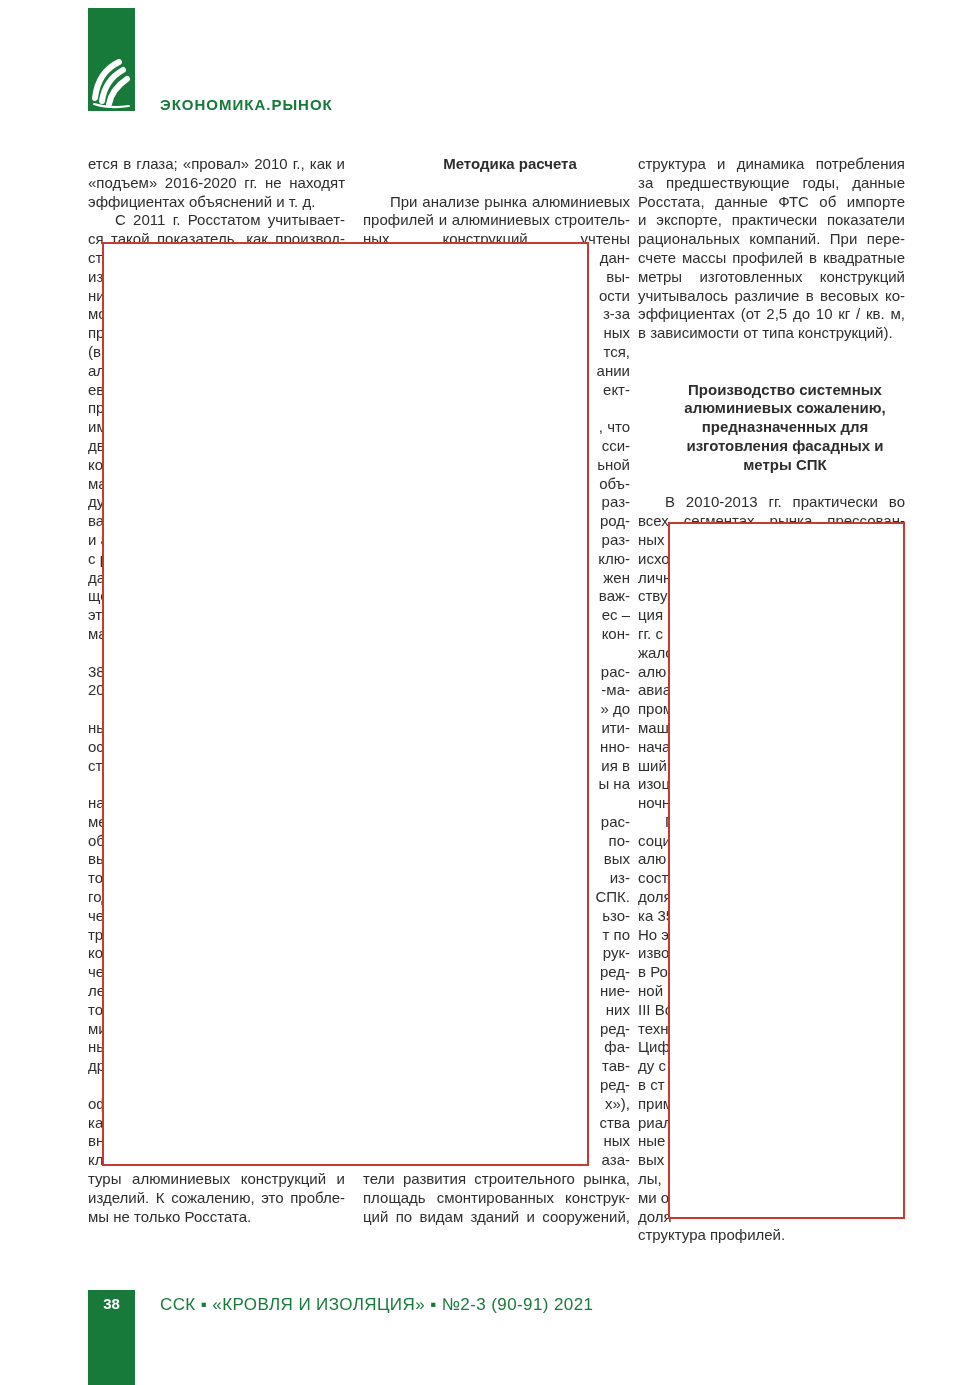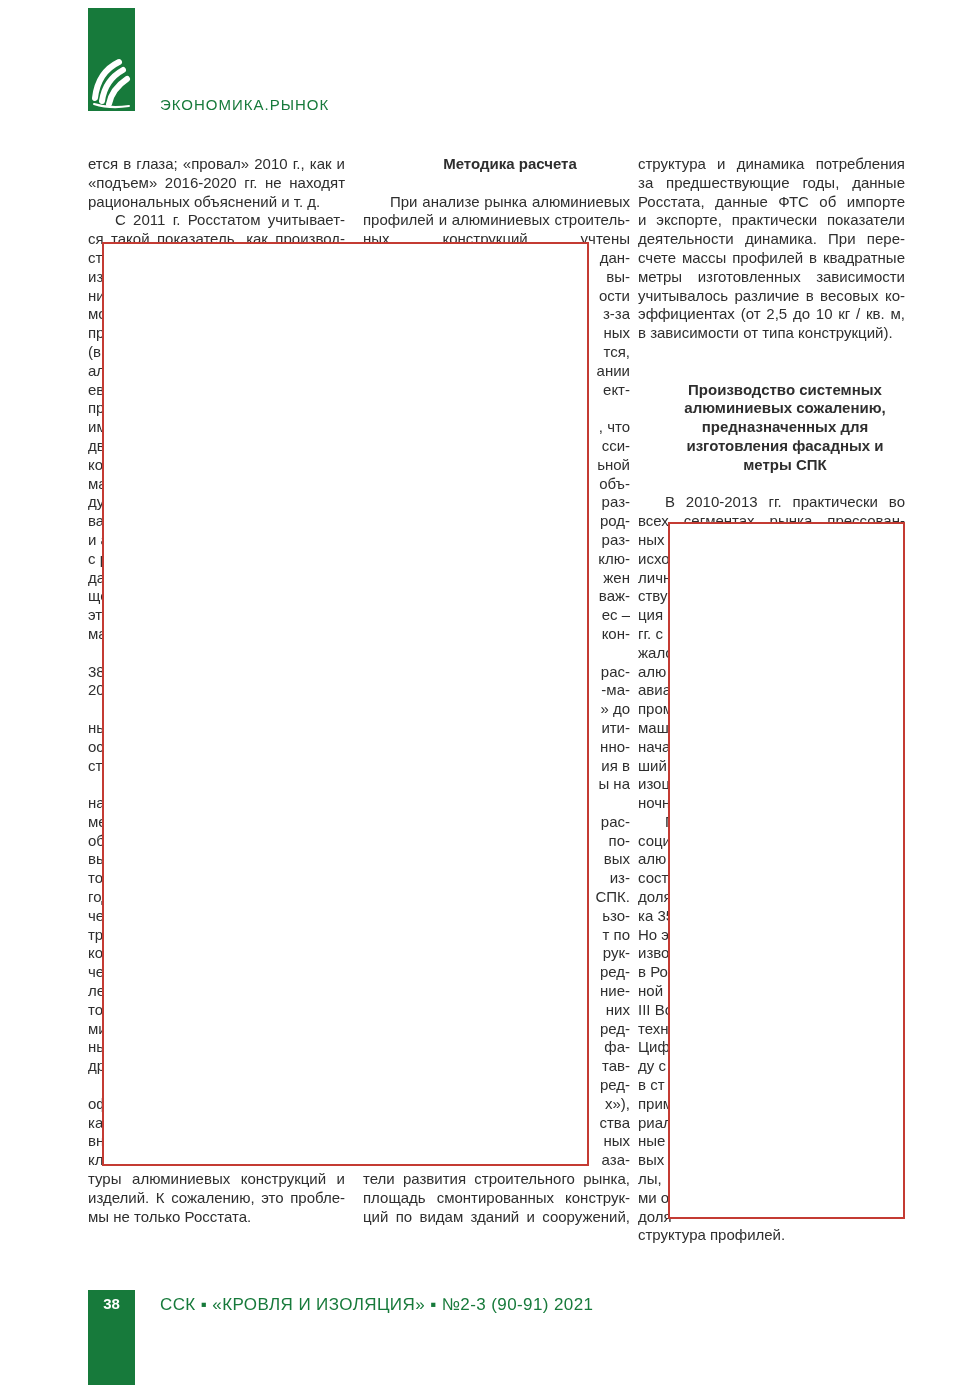--- a/index.html
+++ b/index.html
@@ -1,19 +1,19 @@
 <!DOCTYPE html>
 <html><head>
 <meta charset="utf-8">
 <style>
   html,body{margin:0;padding:0;background:#e8e8e8;}
   .page{position:relative;width:980px;height:1385px;background:#ffffff;overflow:hidden;
         font-family:"Liberation Sans","DejaVu Sans",sans-serif;color:#2e2e2e;}
   .logo{position:absolute;left:88px;top:8px;width:47px;height:103px;}
-  .section-title{position:absolute;left:160px;top:96px;font-size:15px;font-weight:normal;
+  .section-title{position:absolute;left:160px;top:96px;font-size:15px;font-weight:bold;
         letter-spacing:1px;color:var(--green,#177a3b);}
   .col{position:absolute;top:155px;}
   .col-left{left:88px;width:257px;}
   .col-middle{left:363px;width:267px;}
   .col-right{left:638px;width:267px;}
   .ln{position:relative;height:18.8px;line-height:18.8px;font-size:15px;overflow:hidden;}
   .a-j{text-align:justify;text-align-last:justify;}
   .a-r{text-align:right;}
   .b{font-weight:bold;text-align:center;}
   .ind{padding-left:27px;}
@@ -44,21 +44,21 @@
         <path d="M6 96 Q22 101 41 98" stroke-width="2"></path>
       </g>
     </svg>
   </div>
 
   <div class="section-title">ЭКОНОМИКА.РЫНОК</div>
 
   <div class="col col-left">
       <div class="ln a-j">ется в глаза; «провал» 2010 г., как и</div>
       <div class="ln a-j">«подъем» 2016-2020 гг. не находят</div>
-      <div class="ln a-l">рациональных объяснений и т. д.</div>
+      <div class="ln a-l">эффициентах объяснений и т. д.</div>
       <div class="ln a-j ind">С 2011 г. Росстатом учитывает-</div>
       <div class="ln a-j">ся такой показатель, как производ-</div>
       <div class="ln a-l">сте</div>
       <div class="ln a-l">из</div>
       <div class="ln a-l">ни</div>
       <div class="ln a-l">мо</div>
       <div class="ln a-l">пр</div>
       <div class="ln a-l">(вк</div>
       <div class="ln a-l">ал</div>
       <div class="ln a-l">ев</div>
@@ -164,23 +164,23 @@
       <div class="ln a-r">аза-</div>
       <div class="ln a-j">тели развития строительного рынка,</div>
       <div class="ln a-j">площадь смонтированных конструк-</div>
       <div class="ln a-j">ций по видам зданий и сооружений,</div>
     </div>
   <div class="col col-right">
       <div class="ln a-j">структура и динамика потребления</div>
       <div class="ln a-j">за предшествующие годы, данные</div>
       <div class="ln a-j">Росстата, данные ФТС об импорте</div>
       <div class="ln a-j">и экспорте, практически показатели</div>
-      <div class="ln a-j">деятельности динамика. При пере-</div>
+      <div class="ln a-j">рациональных компаний. При пере-</div>
       <div class="ln a-j">счете массы профилей в квадратные</div>
-      <div class="ln a-j">метры изготовленных зависимости</div>
+      <div class="ln a-j">метры изготовленных конструкций</div>
       <div class="ln a-j">учитывалось различие в весовых ко-</div>
       <div class="ln a-j">эффициентах (от 2,5 до 10 кг / кв. м,</div>
       <div class="ln a-l">в зависимости от типа конструкций).</div>
       <div class="ln a-l"></div>
       <div class="ln a-l"></div>
       <div class="ln a-l b ind">Производство системных</div>
       <div class="ln a-l b ind">алюминиевых сожалению,</div>
       <div class="ln a-l b ind">предназначенных для</div>
       <div class="ln a-l b ind">изготовления фасадных и</div>
       <div class="ln a-l b ind hl">метры СПК</div>

